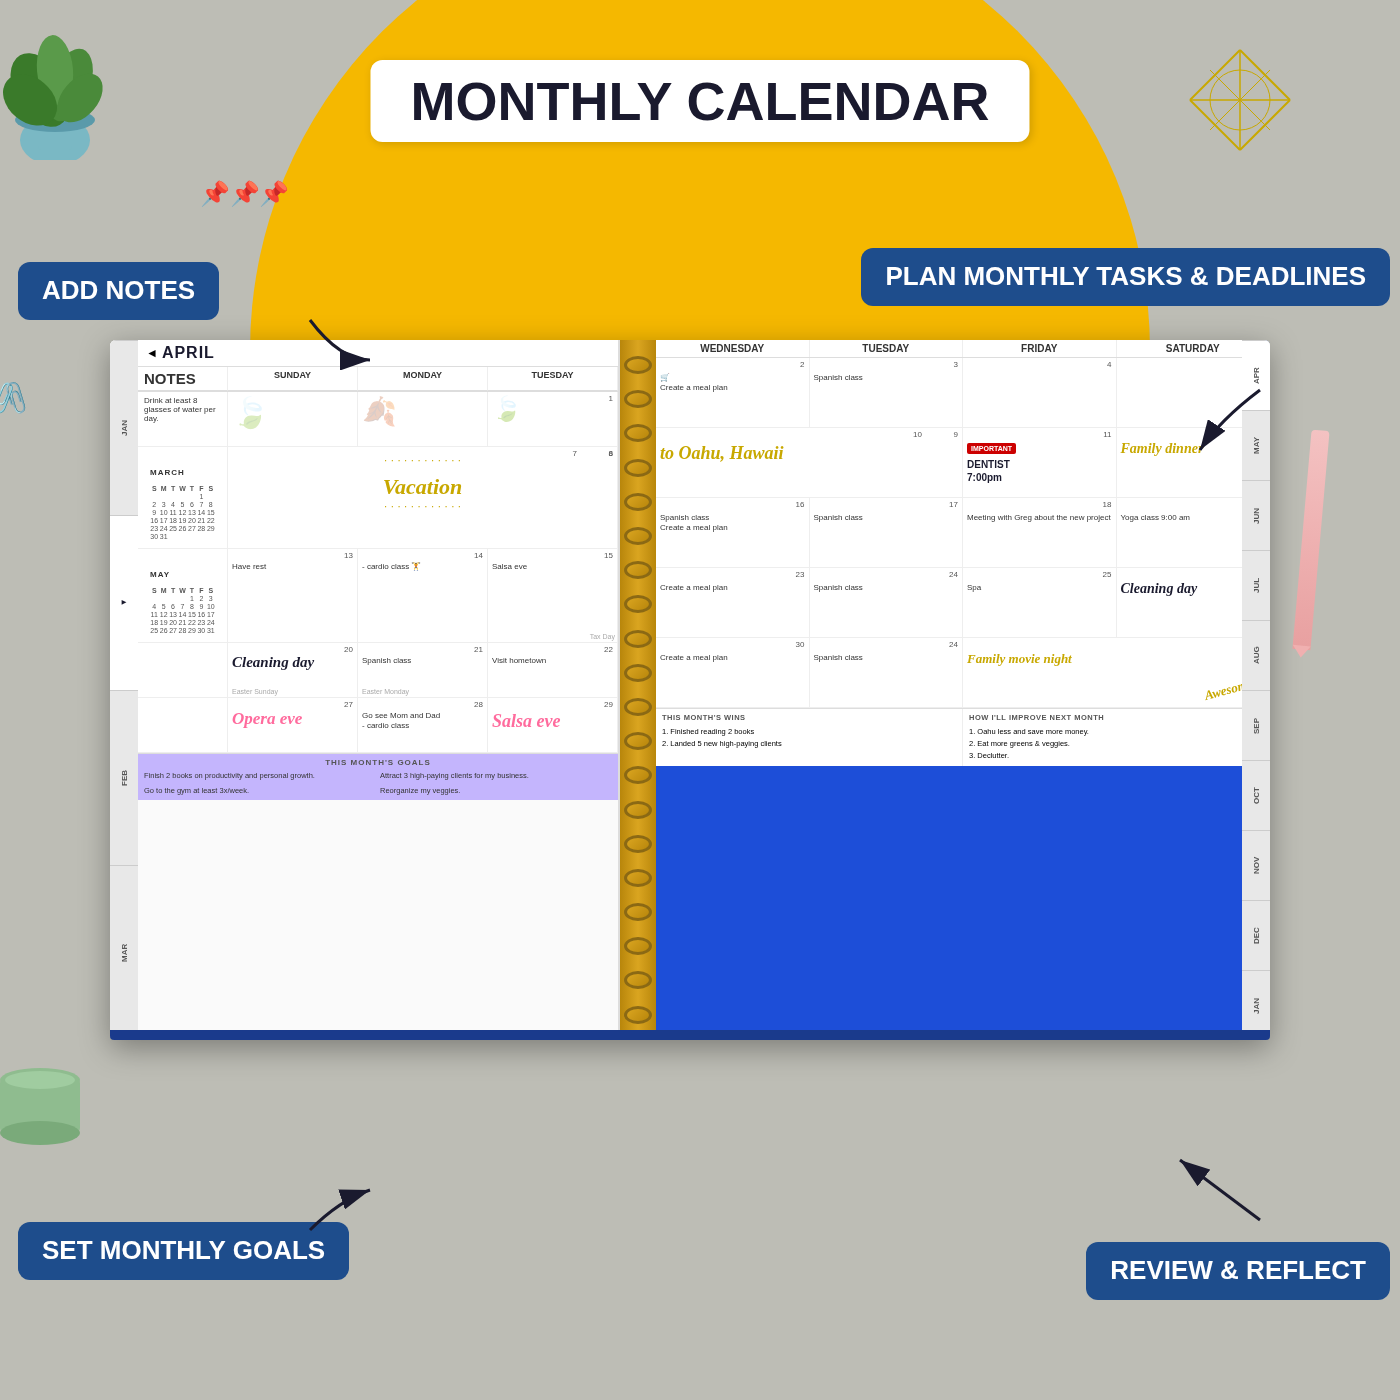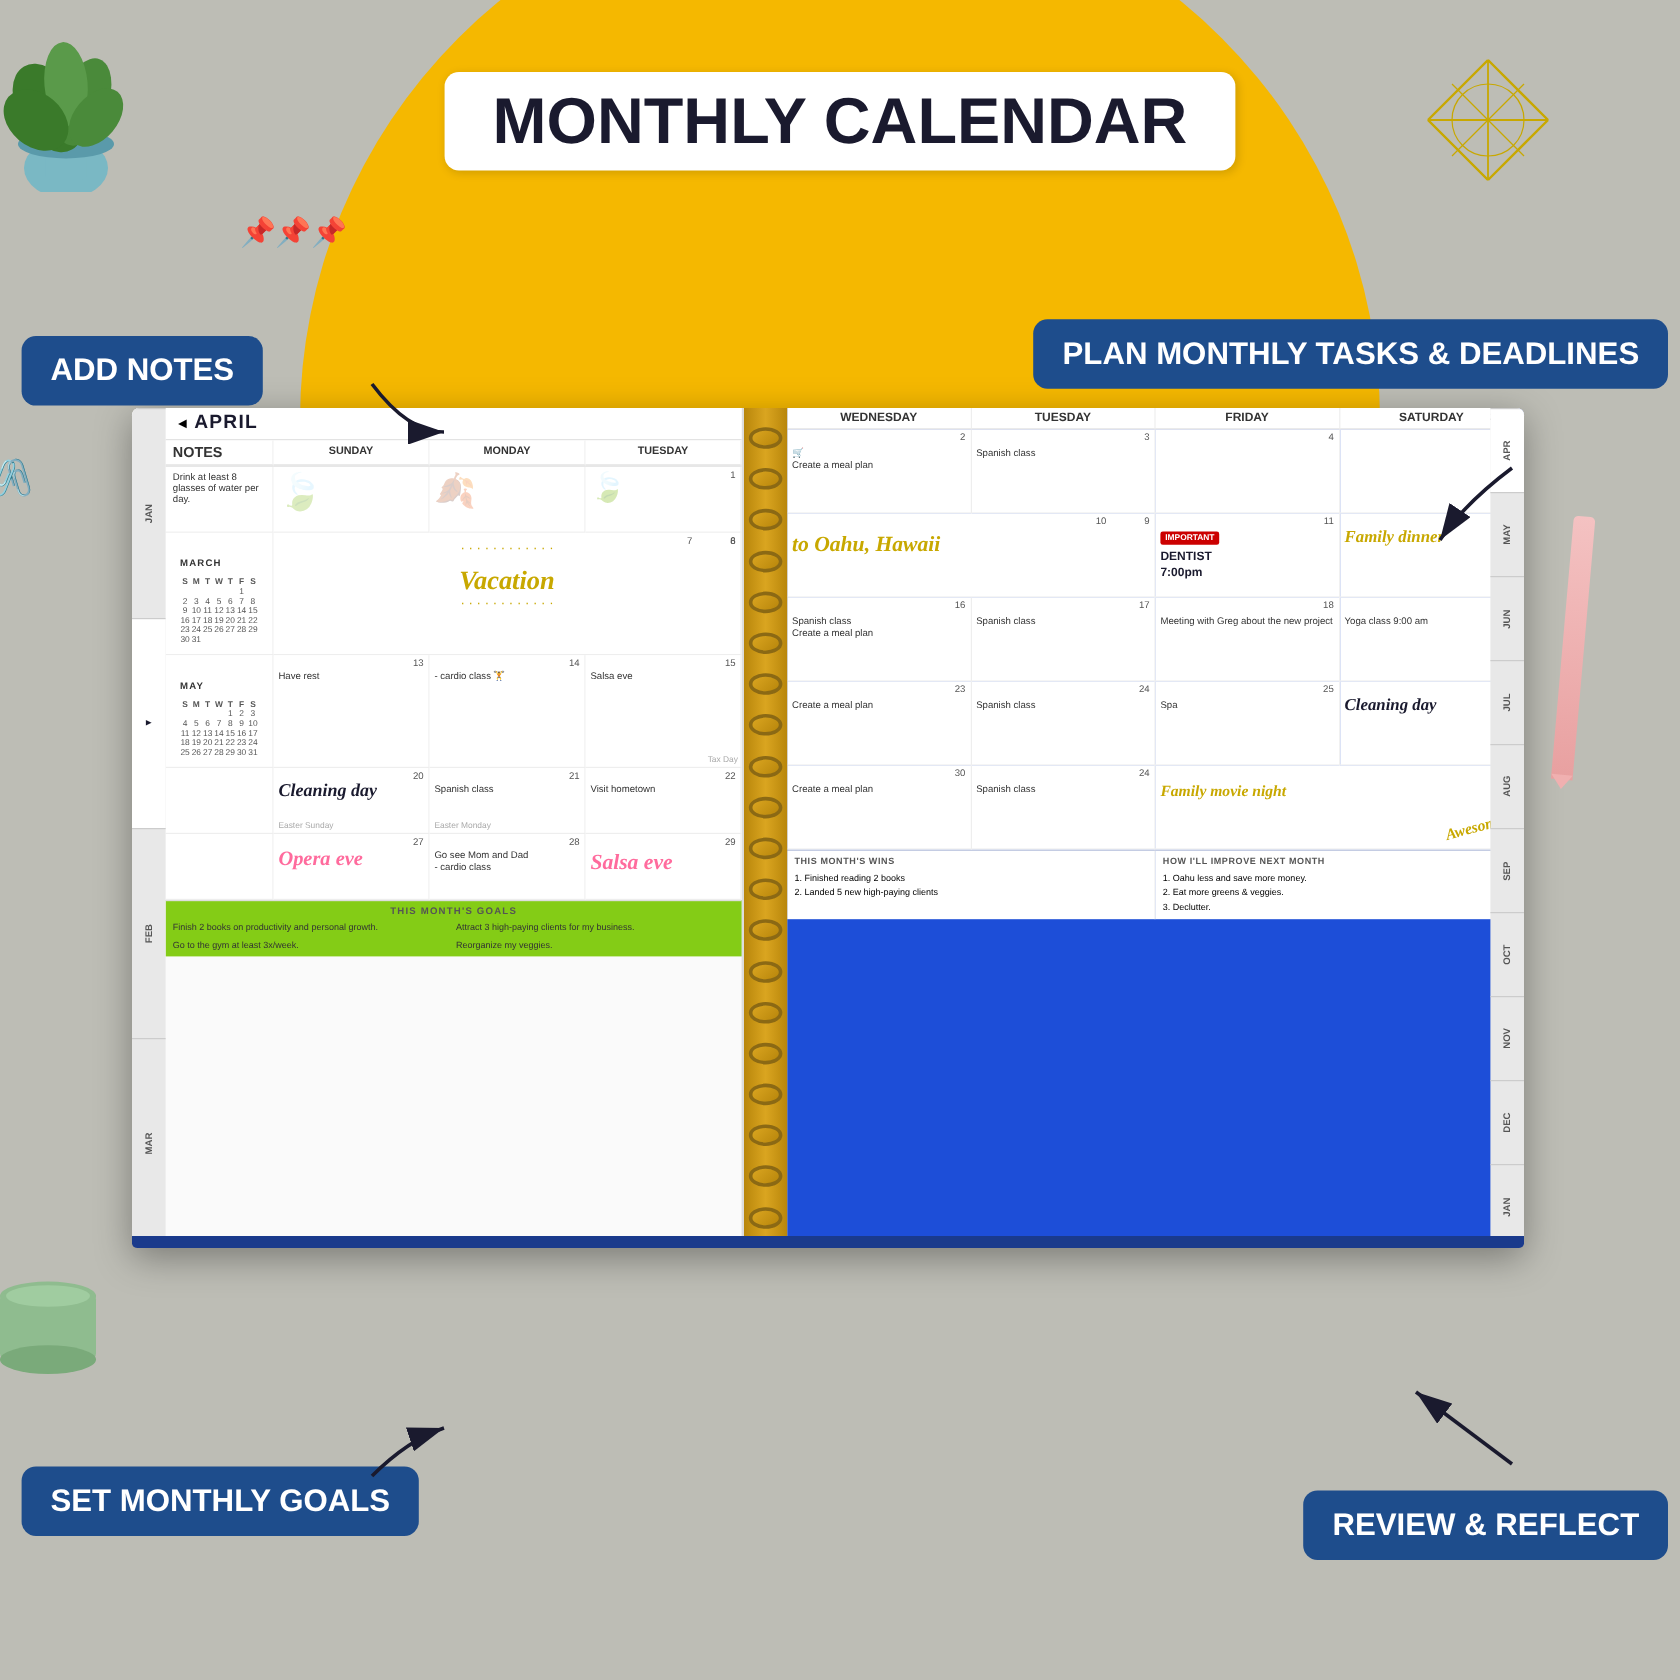--- a/index.html
+++ b/index.html
@@ -51,21 +51,20 @@
     .label-badge {
       position: absolute;
       background: #1e4d8c;
       color: white;
       font-size: 26px;
       font-weight: 900;
       border-radius: 12px;
       padding: 12px 24px;
       z-index: 20;
       line-height: 1.3;
-      margin-top: 18px;
     }
 
     .label-add-notes { top: 262px; left: 18px; }
     .label-plan-tasks { top: 248px; right: 10px; text-align: right; }
     .label-set-goals { bottom: 120px; left: 18px; }
     .label-review { bottom: 100px; right: 10px; text-align: right; }
 
     
     .planner {
       position: absolute;
@@ -170,21 +169,21 @@
       color: #333;
     }
 
     .notes-header {
       background: white;
       font-weight: bold;
       text-align: left;
       padding: 3px 6px;
       border-bottom: 1px solid #ddd;
       border-right: 1px solid #eee;
-      font-size: 12px;
+      font-size: 15px;
       color: #333;
     }
 
     .cal-cell {
       border-right: 1px solid #eee;
       border-bottom: 1px solid #eee;
       padding: 3px 4px;
       min-height: 55px;
       position: relative;
       vertical-align: top;
@@ -272,21 +271,21 @@
     }
 
     .mini-cal-day {
       text-align: center;
     }
 
     
     .goals-section {
       border-top: 1px solid #ddd;
       padding: 4px 6px;
-      background: #84cc16;
+      background: #c4b5fd;
     }
 
     .goals-title {
       font-size: 8px;
       font-weight: bold;
       color: #555;
       text-align: center;
       letter-spacing: 1px;
       margin-bottom: 4px;
     }

